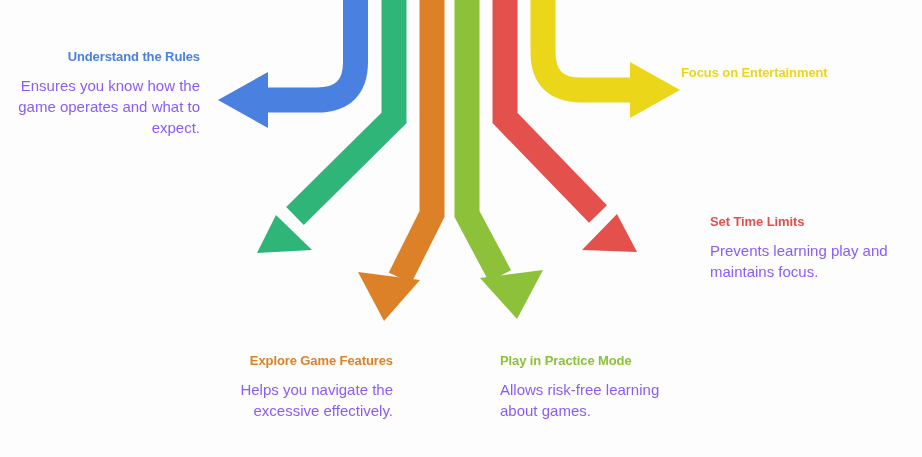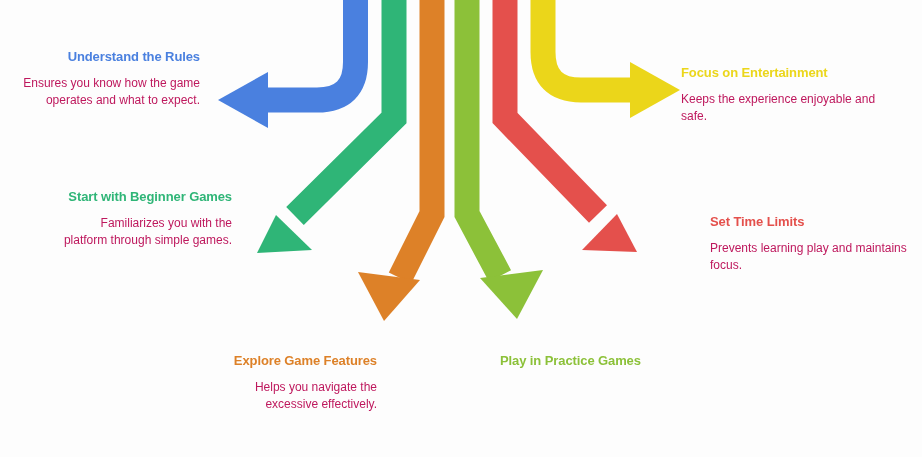--- a/index.html
+++ b/index.html
@@ -29,35 +29,35 @@
     position: absolute;
   }
   .label-title {
     font-size: 13px;
     font-weight: bold;
     line-height: 1.35;
     margin: 0 0 9px 0;
     letter-spacing: -0.1px;
   }
   .label-desc {
-    font-size: 12px;
+    font-size: 15px;
     font-weight: normal;
     line-height: 1.42;
-    color: #be185d;
+    color: #8b5cf6;
     margin: 0;
   }
   .align-right { text-align: right; }
   .align-left  { text-align: left; }
 
   
   #block-understand-rules { left: 8px;  top: 48px;  width: 192px; }
   #block-focus-entertainment { left: 681px; top: 64px; width: 205px; }
   #block-beginner-games { left: 62px;  top: 188px; width: 170px; }
   #block-set-time-limits { left: 666px; top: 213px; width: 215px; margin-left: 44px; }
-  #block-explore-features { left: 202px; top: 352px; width: 175px; }
+  #block-explore-features { left: 218px; top: 352px; width: 175px; }
   #block-practice-mode { left: 500px; top: 352px; width: 185px; }
 </style>
 </head>
 <body>
 
 <div id="canvas">
 
   <svg id="arrows" viewBox="0 0 922 457" xmlns="http://www.w3.org/2000/svg">
 
     <g>
@@ -92,35 +92,31 @@
 
   </svg>
 
   <div class="label-block align-right" id="block-understand-rules">
     <div class="label-title" style="color:#4a80df">Understand the Rules</div>
     <div class="label-desc">Ensures you know how the game operates and what to expect.</div>
   </div>
 
   <div class="label-block align-left" id="block-focus-entertainment">
     <div class="label-title" style="color:#ebd61a">Focus on Entertainment</div>
-    <div class="label-desc">Keeps the experience enjoyable and safe.</div>
   </div>
 
-  <div class="label-block align-right" id="block-beginner-games">
-    <div class="label-title" style="color:#2fb577">Start with Beginner Games</div>
-    <div class="label-desc">Familiarizes you with the platform through simple games.</div>
-  </div>
 
   <div class="label-block align-left" id="block-set-time-limits">
     <div class="label-title" style="color:#e4504c">Set Time Limits</div>
     <div class="label-desc">Prevents learning play and maintains focus.</div>
   </div>
 
   <div class="label-block align-right" id="block-explore-features">
     <div class="label-title" style="color:#dd8128">Explore Game Features</div>
     <div class="label-desc">Helps you navigate the excessive effectively.</div>
   </div>
 
   <div class="label-block align-left" id="block-practice-mode">
-    <div class="label-title" style="color:#8cc139">Play in Practice Games</div>
+    <div class="label-title" style="color:#8cc139">Play in Practice Mode</div>
+    <div class="label-desc">Allows risk-free learning about games.</div>
   </div>
 
 </div>
 
 </body></html>

